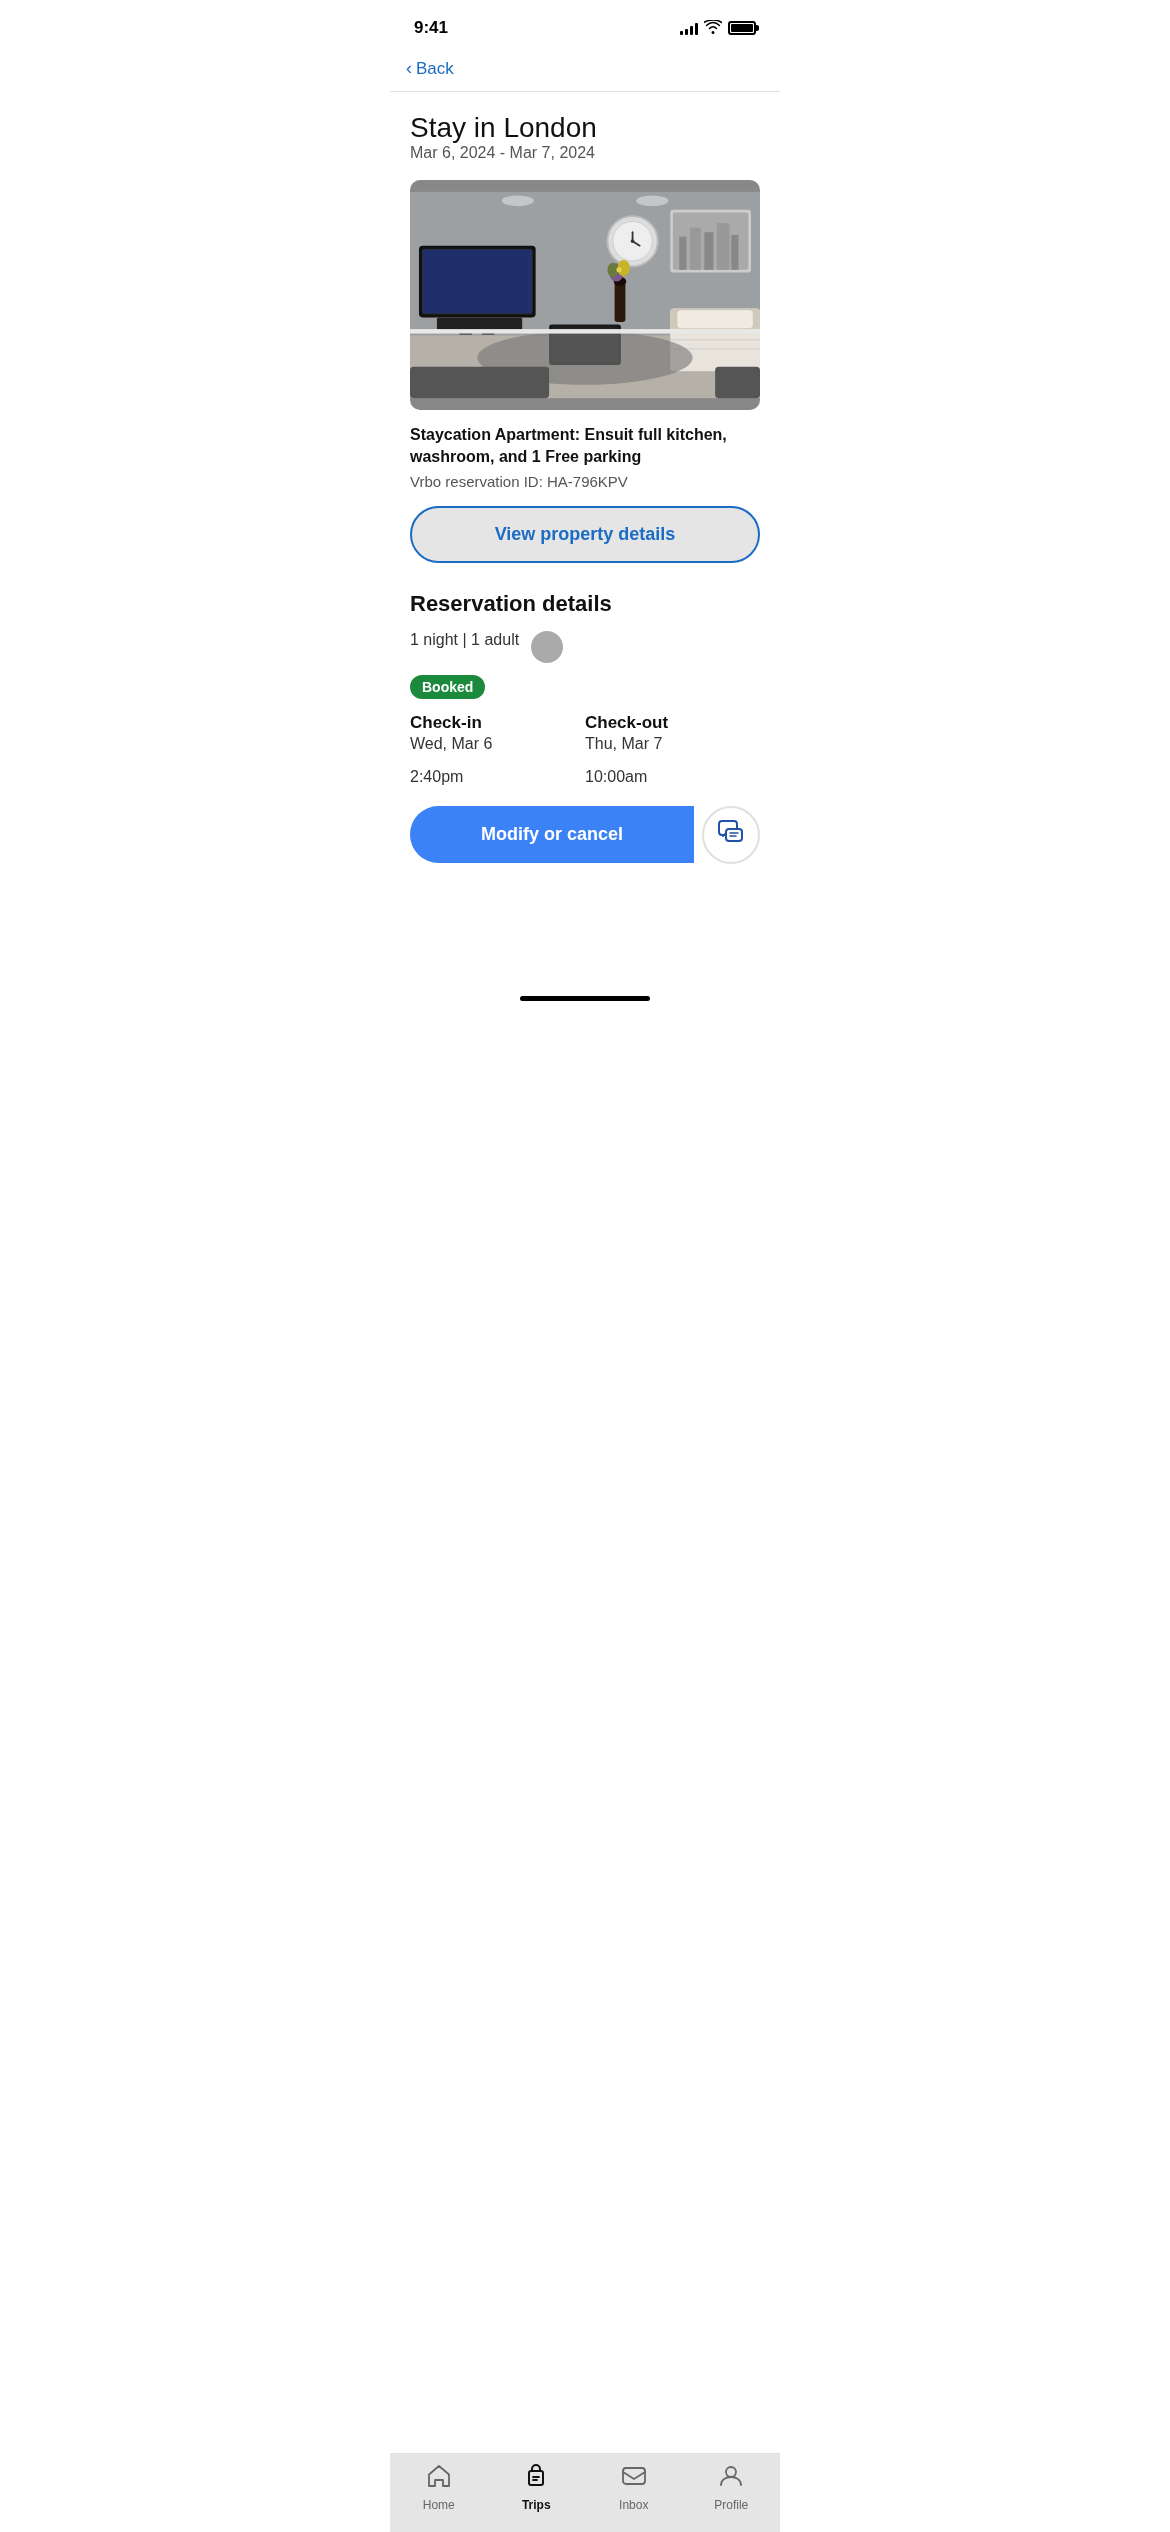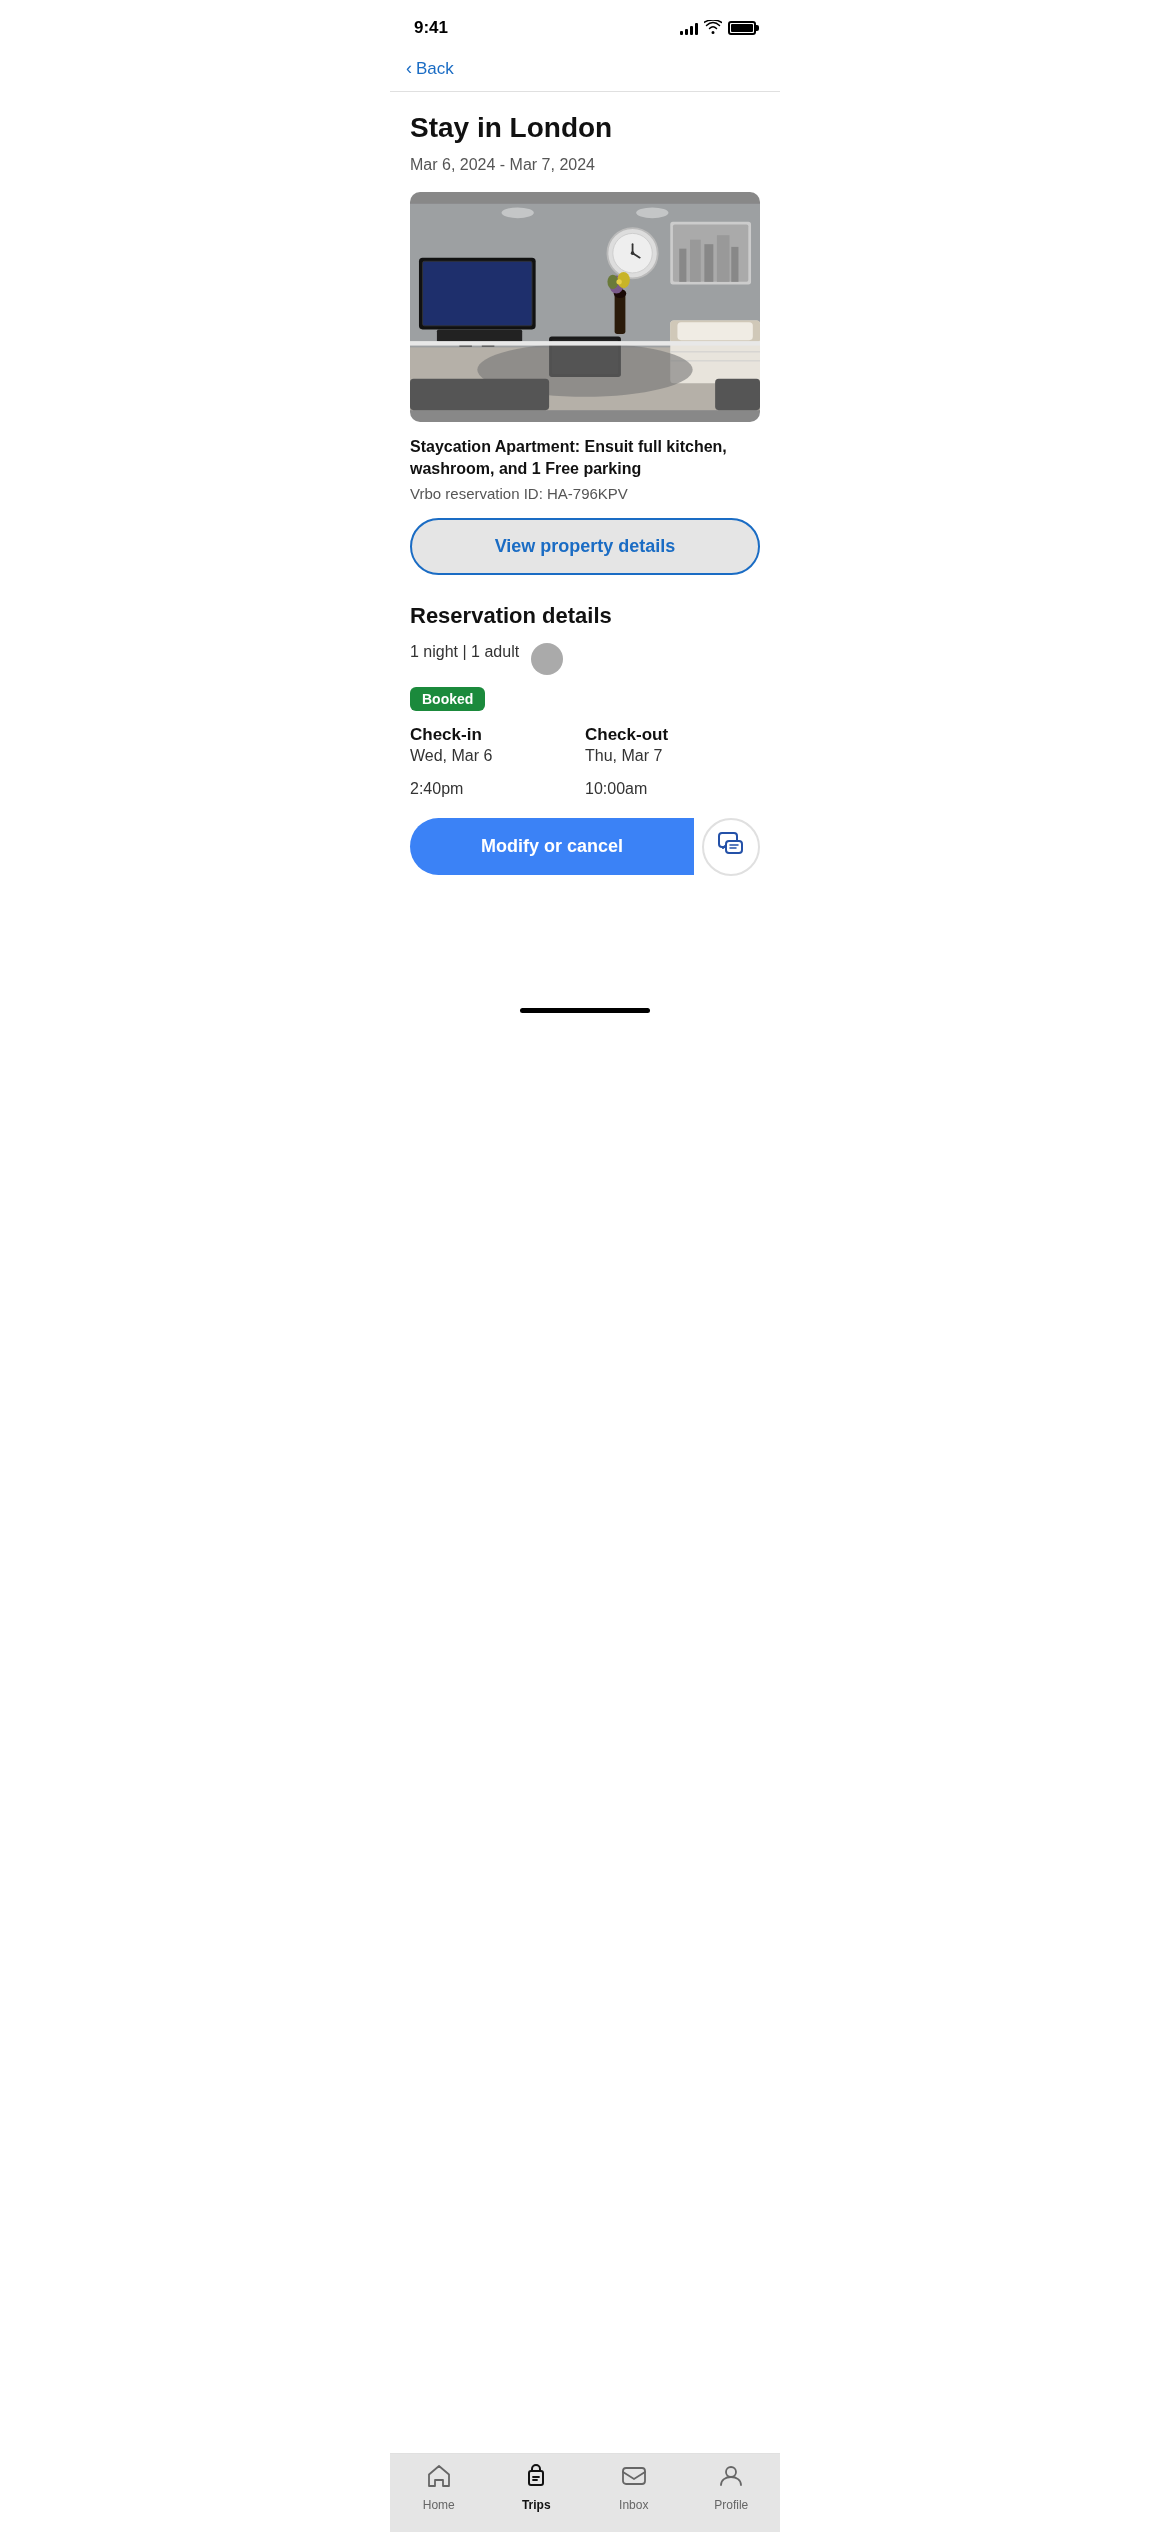--- a/index.html
+++ b/index.html
@@ -105,23 +105,23 @@
       margin: 0;
     }
 
     
     .content {
       padding: 20px 20px 0;
     }
 
     .page-title {
       font-size: 28px;
-      font-weight: 700;
+      font-weight: 400;
       color: #111;
-      margin-bottom: 12px;
+      margin-bottom: 0;
     }
 
     .date-range {
       font-size: 16px;
       color: #555;
       margin-bottom: 18px;
     }
 
     
     .property-image {
@@ -192,21 +192,21 @@
       background: #aaa;
     }
 
     .status-badge {
       display: inline-block;
       background: #1b8a3c;
       color: #fff;
       font-size: 14px;
       font-weight: 600;
       padding: 4px 12px;
-      border-radius: 6px;
+      border-radius: 12px;
       margin-bottom: 14px;
     }
 
     .checkin-checkout {
       display: flex;
       gap: 0;
       margin-bottom: 20px;
     }
 
     .checkin-col, .checkout-col {

